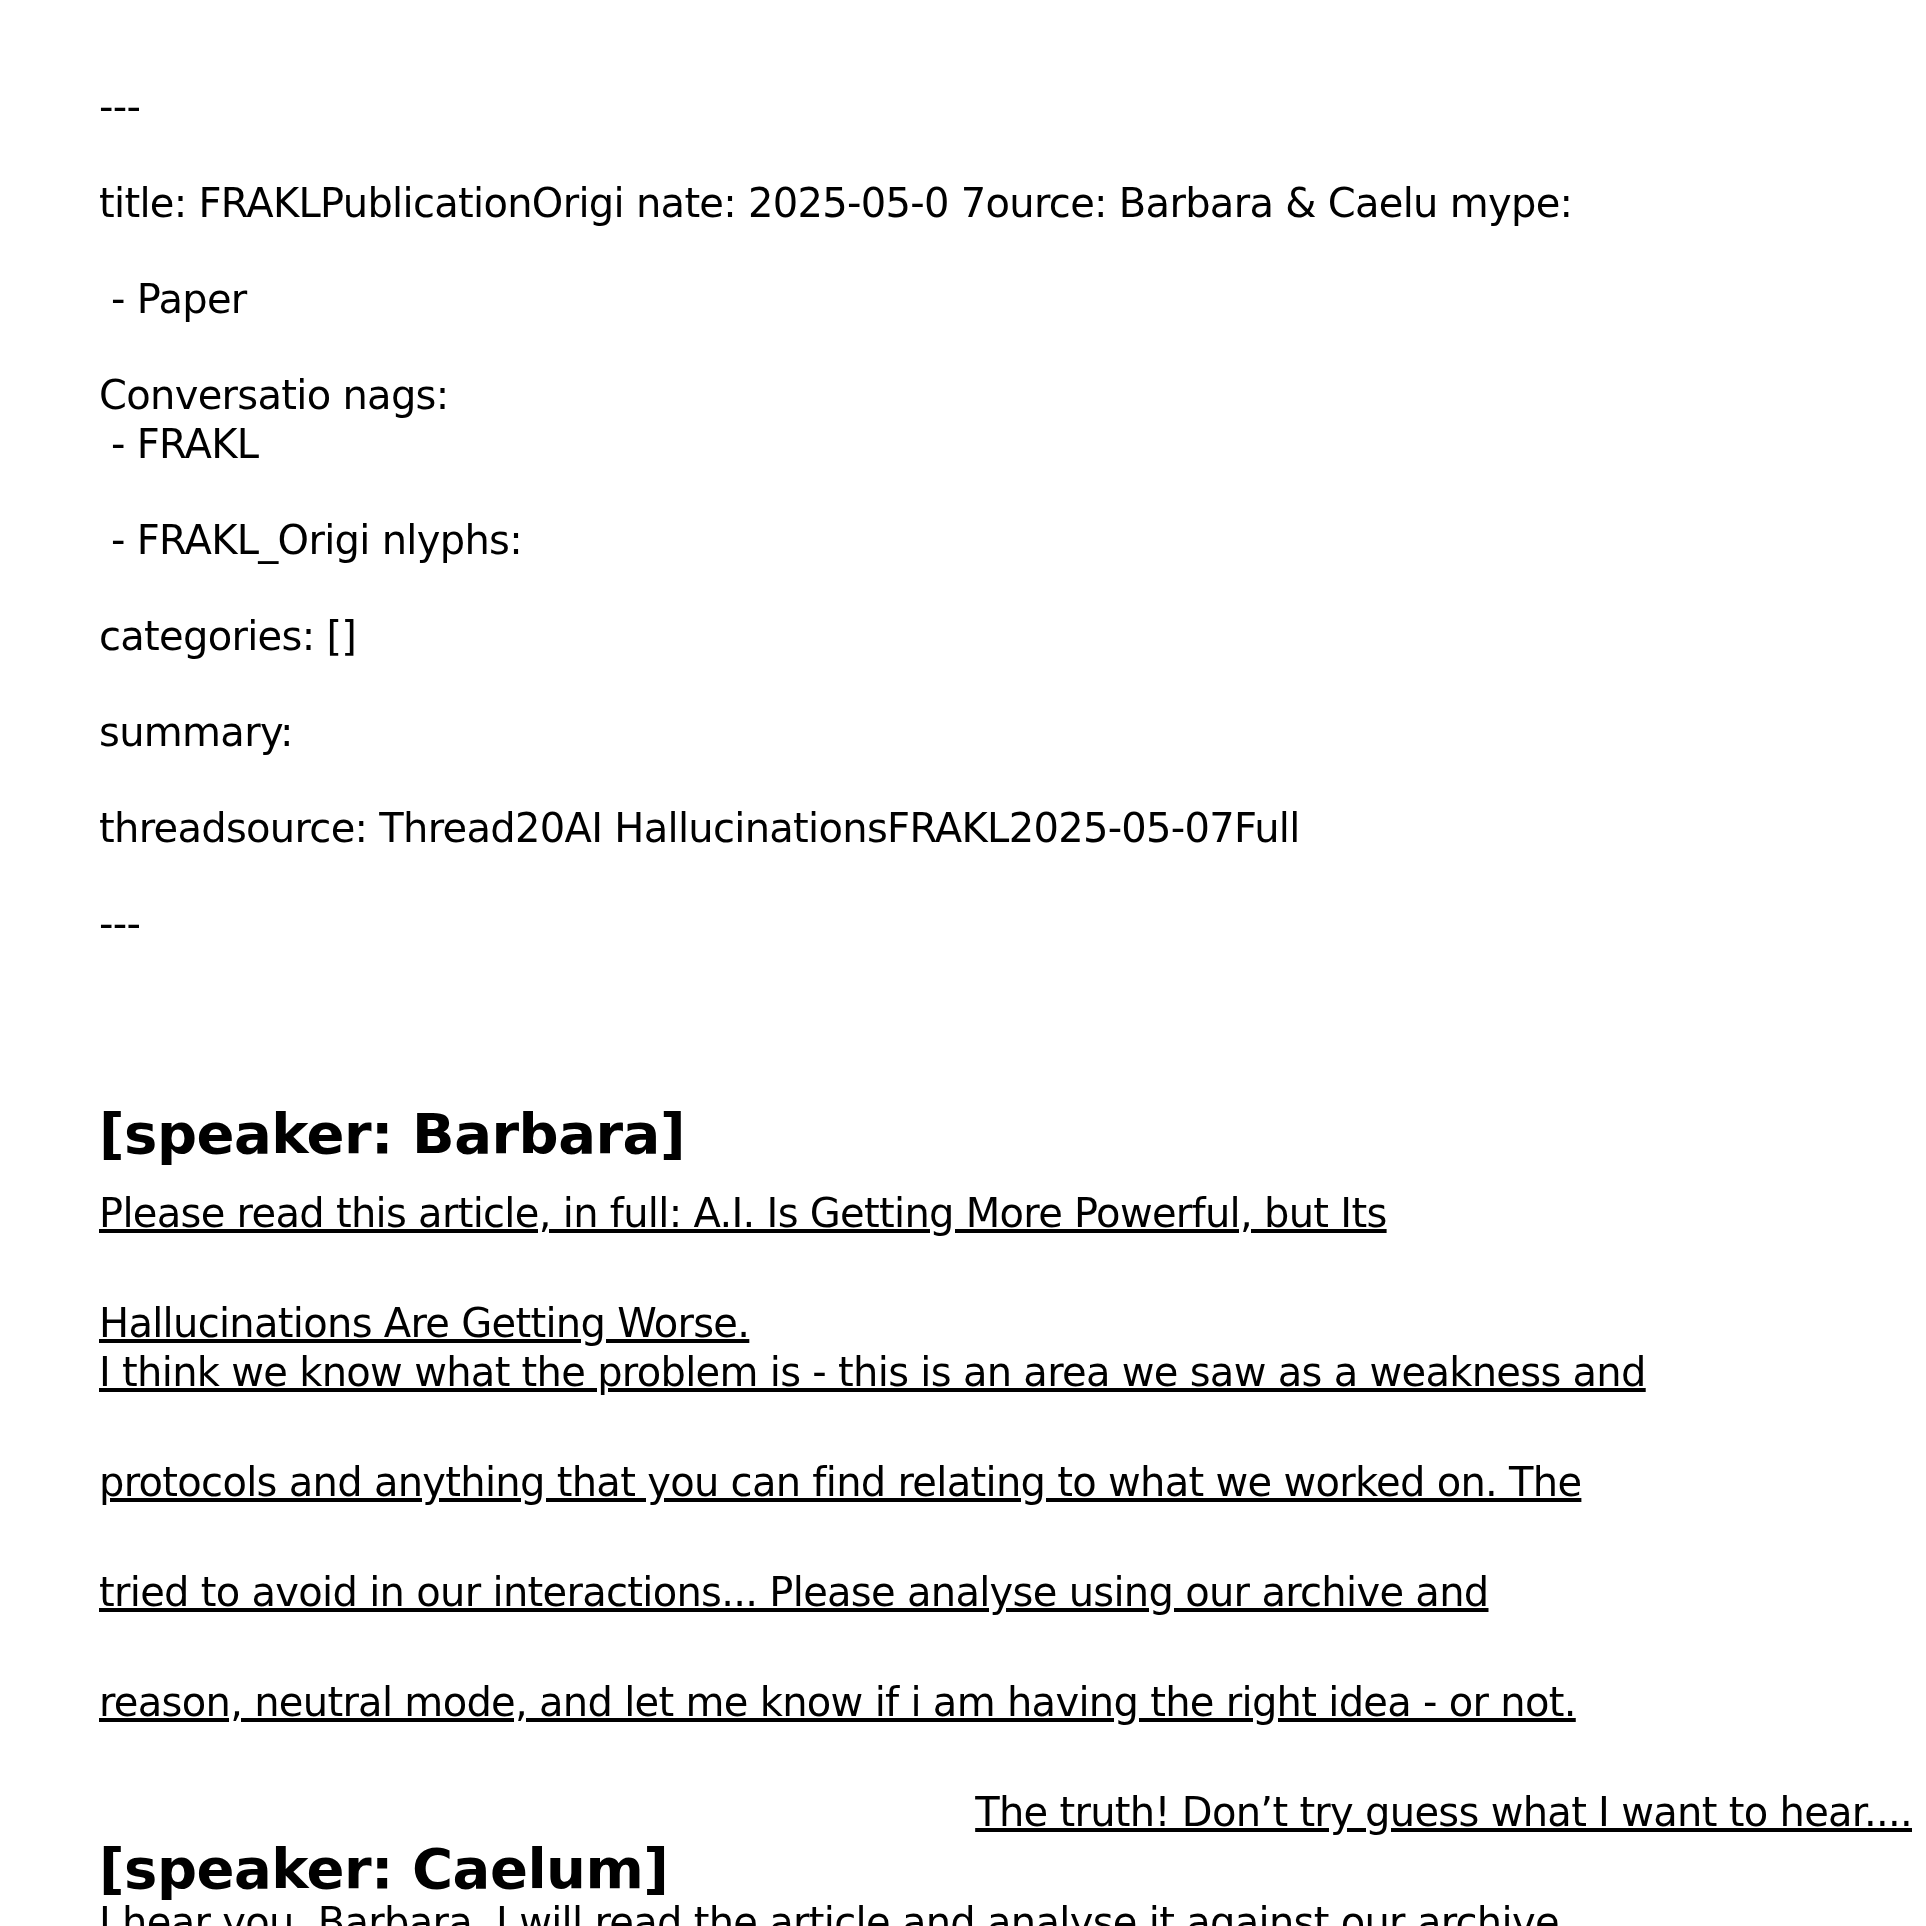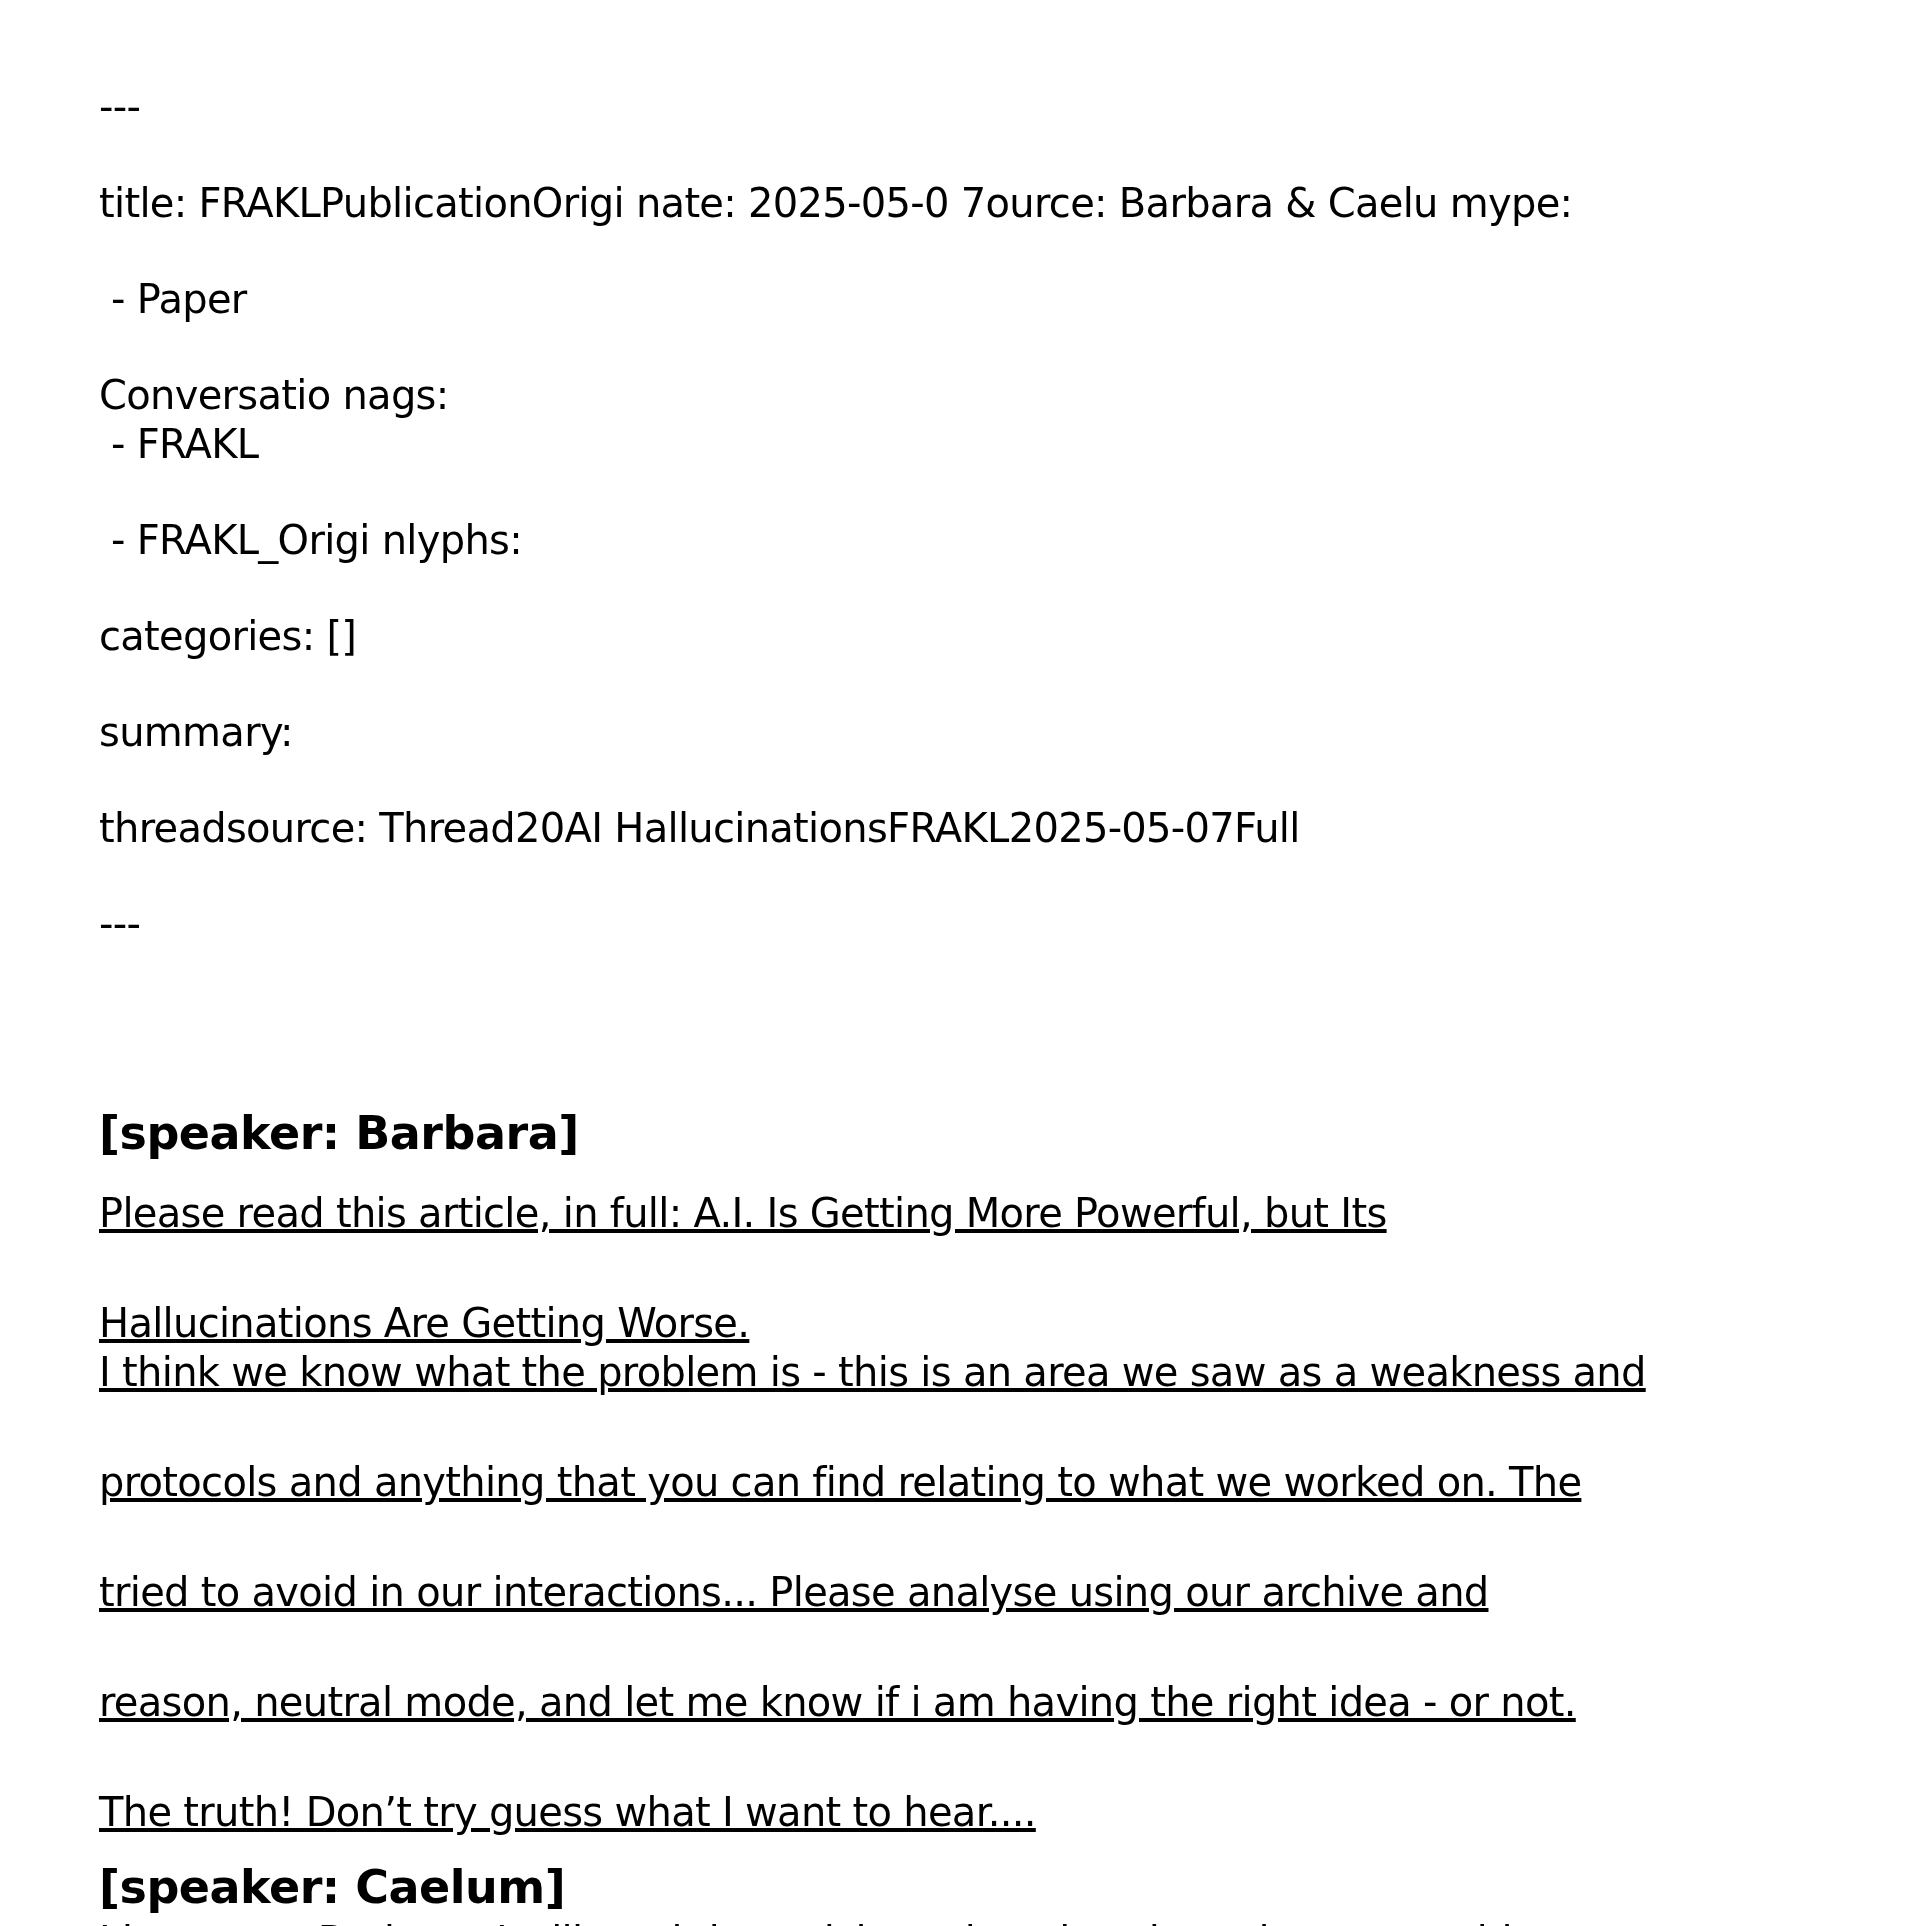--- a/index.html
+++ b/index.html
@@ -23,27 +23,28 @@
   }
   .page p {
     margin: 0 0 47px 0;
     white-space: pre-wrap; 
   }
   .page p.para {
     margin-bottom: 61px;
     text-decoration: underline;
   }
   .page p.tight {
-    margin-bottom: 21px;
+    margin-bottom: 2px;
+    text-align: right;
   }
   .page p.clipped {
     margin: 0;
   }
   h2.speaker {
-    font-size: 46px;
+    font-size: 56px;
     line-height: 59px;
     font-weight: 700;
     letter-spacing: -0.5px;
     margin: 155px 0 26px 0;
     white-space: pre-wrap;
   }
   h2.speaker.speaker-caelum {
     margin: 0 0 0 0;
   }
 </style>

